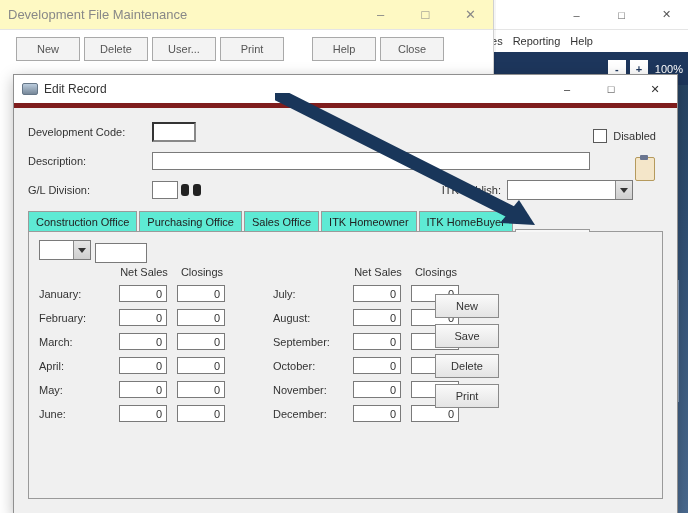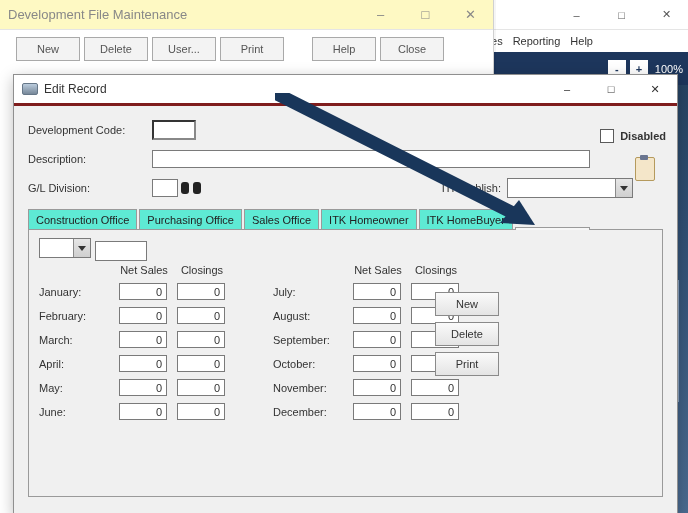--- a/index.html
+++ b/index.html
@@ -166,21 +166,21 @@
     top: 74px;
     width: 663px;
     height: 439px;
     background: #f0f0f0;
     border: 1px solid #8f8f8f;
     box-shadow: 0 4px 14px rgba(0,0,0,0.25);
   }
   .edit-titlebar {
     height: 28px;
     background: #fff;
-    border-bottom: 3px solid #7f1d1d;
+    border-bottom: 5px solid #7f1d1d;
     display: flex;
     align-items: center;
     justify-content: space-between;
     padding-left: 8px;
   }
   .edit-titlebar .tleft { display: flex; align-items: center; gap: 6px; color: #333; font-size: 12px; }
   .edit-titlebar .appicon {
     width: 14px; height: 10px; border-radius: 2px;
     background: linear-gradient(180deg,#bcd 0,#789 100%);
     border: 1px solid #678;
@@ -205,27 +205,26 @@
     border: 1px solid #7a7a7a;
     background: #fff;
     padding: 0 3px;
     box-sizing: border-box;
   }
   .dev-code-box { width: 44px; border: 2px inset #888; height: 20px; }
   .desc-box { flex: 1; max-width: 438px; }
 
   .disabled-wrap {
     position: absolute;
-    right: 11px;
+    right: 21px;
     top: 54px;
     display: flex;
     align-items: center;
     gap: 6px;
     color: #333;
-    font-weight: bold;
   }
   .chk {
     width: 12px; height: 12px; border: 1px solid #5a5a5a; background: #fff;
   }
 
   .clipboard-icon {
     position: absolute;
     right: 22px;
     top: 82px;
     width: 18px; height: 22px;
@@ -534,20 +533,21 @@
         <div class="numbox">0</div>
         <div class="numbox">0</div>
         <span></span>
         <span class="monthlbl">December:</span>
         <div class="numbox">0</div>
         <div class="numbox">0</div>
       </div>
 
       <div class="side-buttons">
         <div class="panel-btn">New</div>
+        <div class="panel-btn">Save</div>
         <div class="panel-btn">Delete</div>
         <div class="panel-btn">Print</div>
       </div>
     </div>
   </div>
 </div>
 
 <svg class="arrow" viewBox="0 0 280 155">
   <line x1="0" y1="0" x2="242" y2="122" stroke="#19365a" stroke-width="13" stroke-linecap="round"></line>
   <polygon points="260,132 225,130 244,107" fill="#19365a"></polygon>

